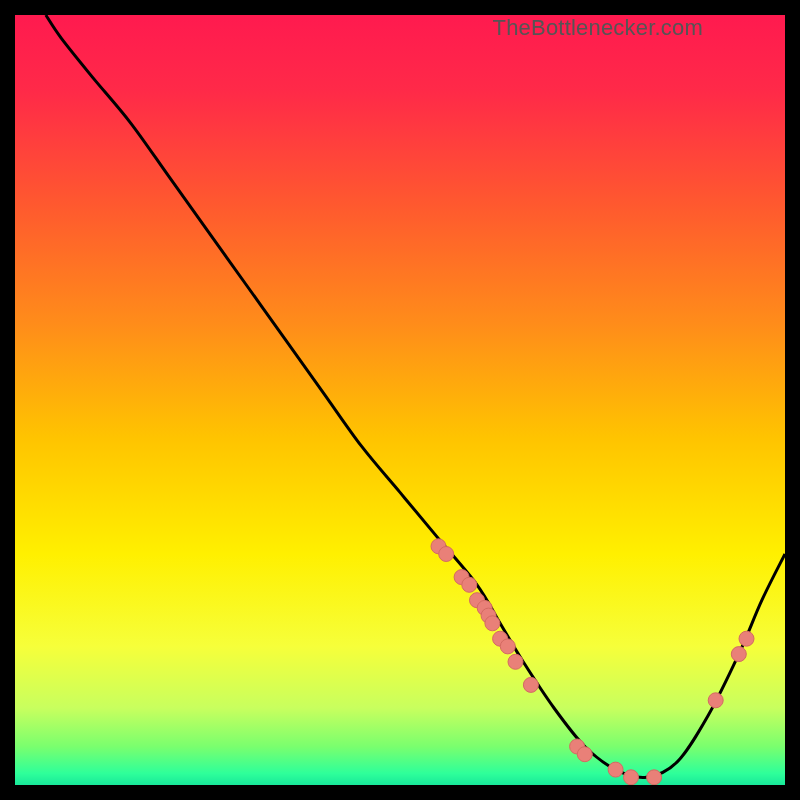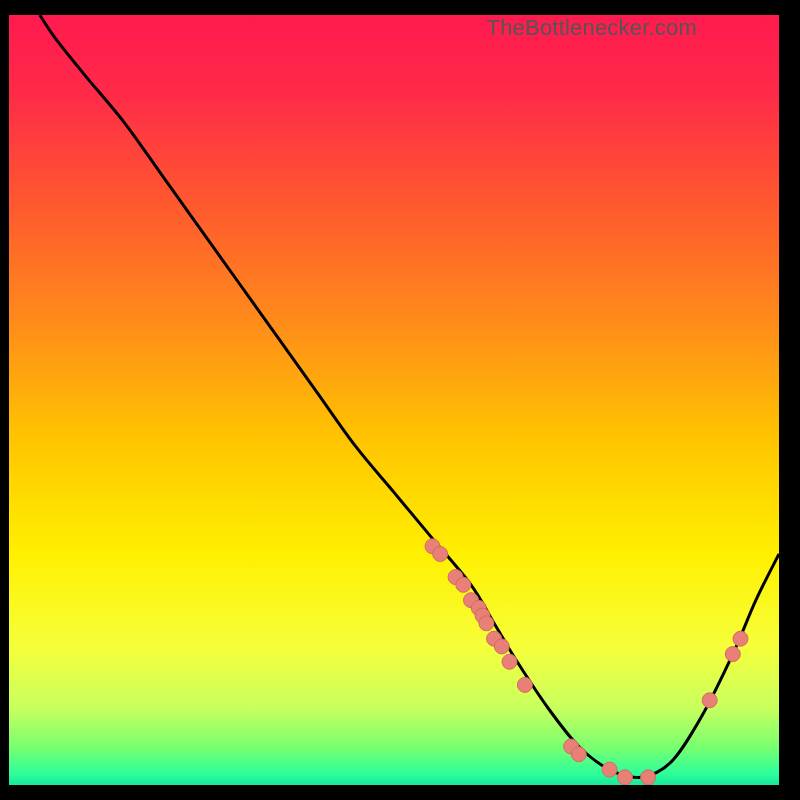--- a/index.html
+++ b/index.html
@@ -6,21 +6,21 @@
     margin: 0;
     padding: 0;
     width: 800px;
     height: 800px;
     background: #000;
     overflow: hidden;
     font-family: Arial, Helvetica, sans-serif;
   }
   .frame {
     position: absolute;
-    left: 9px;
+    left: 15px;
     top: 15px;
     width: 706px;
     height: 770px;
     background: #5eead4;
   }
   .plot {
     position: absolute;
     left: 0;
     top: 0;
     width: 770px;

